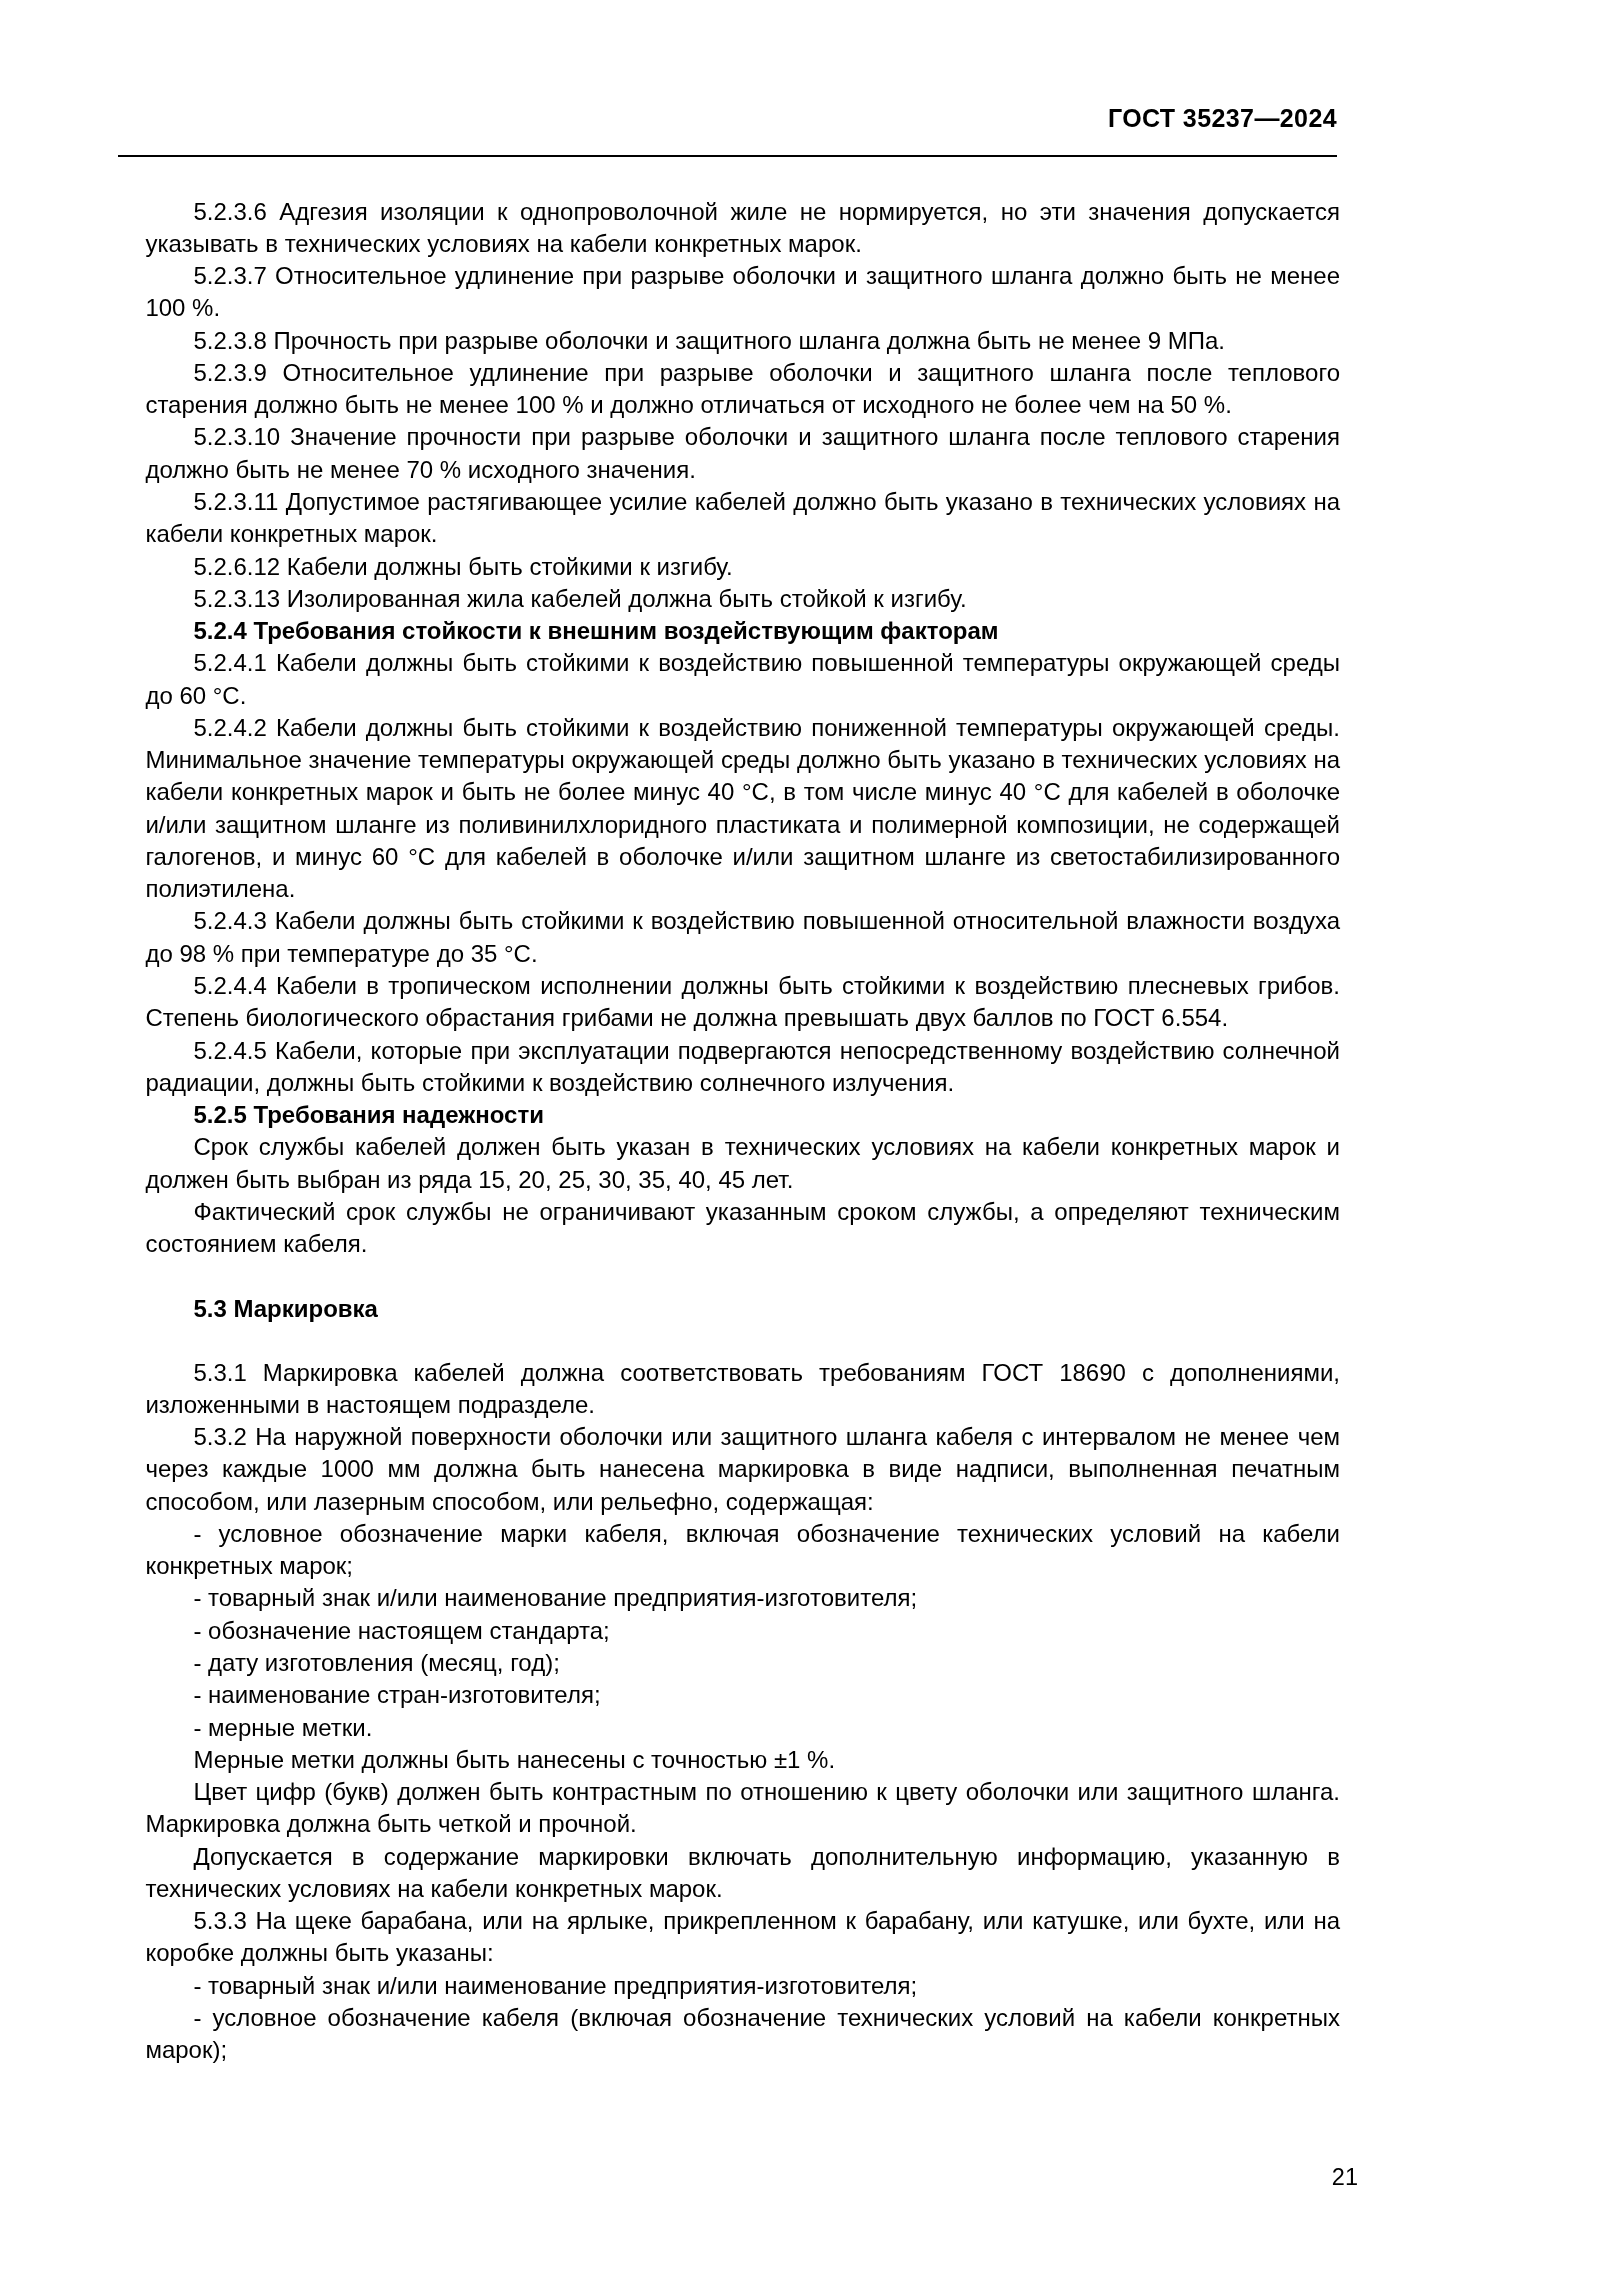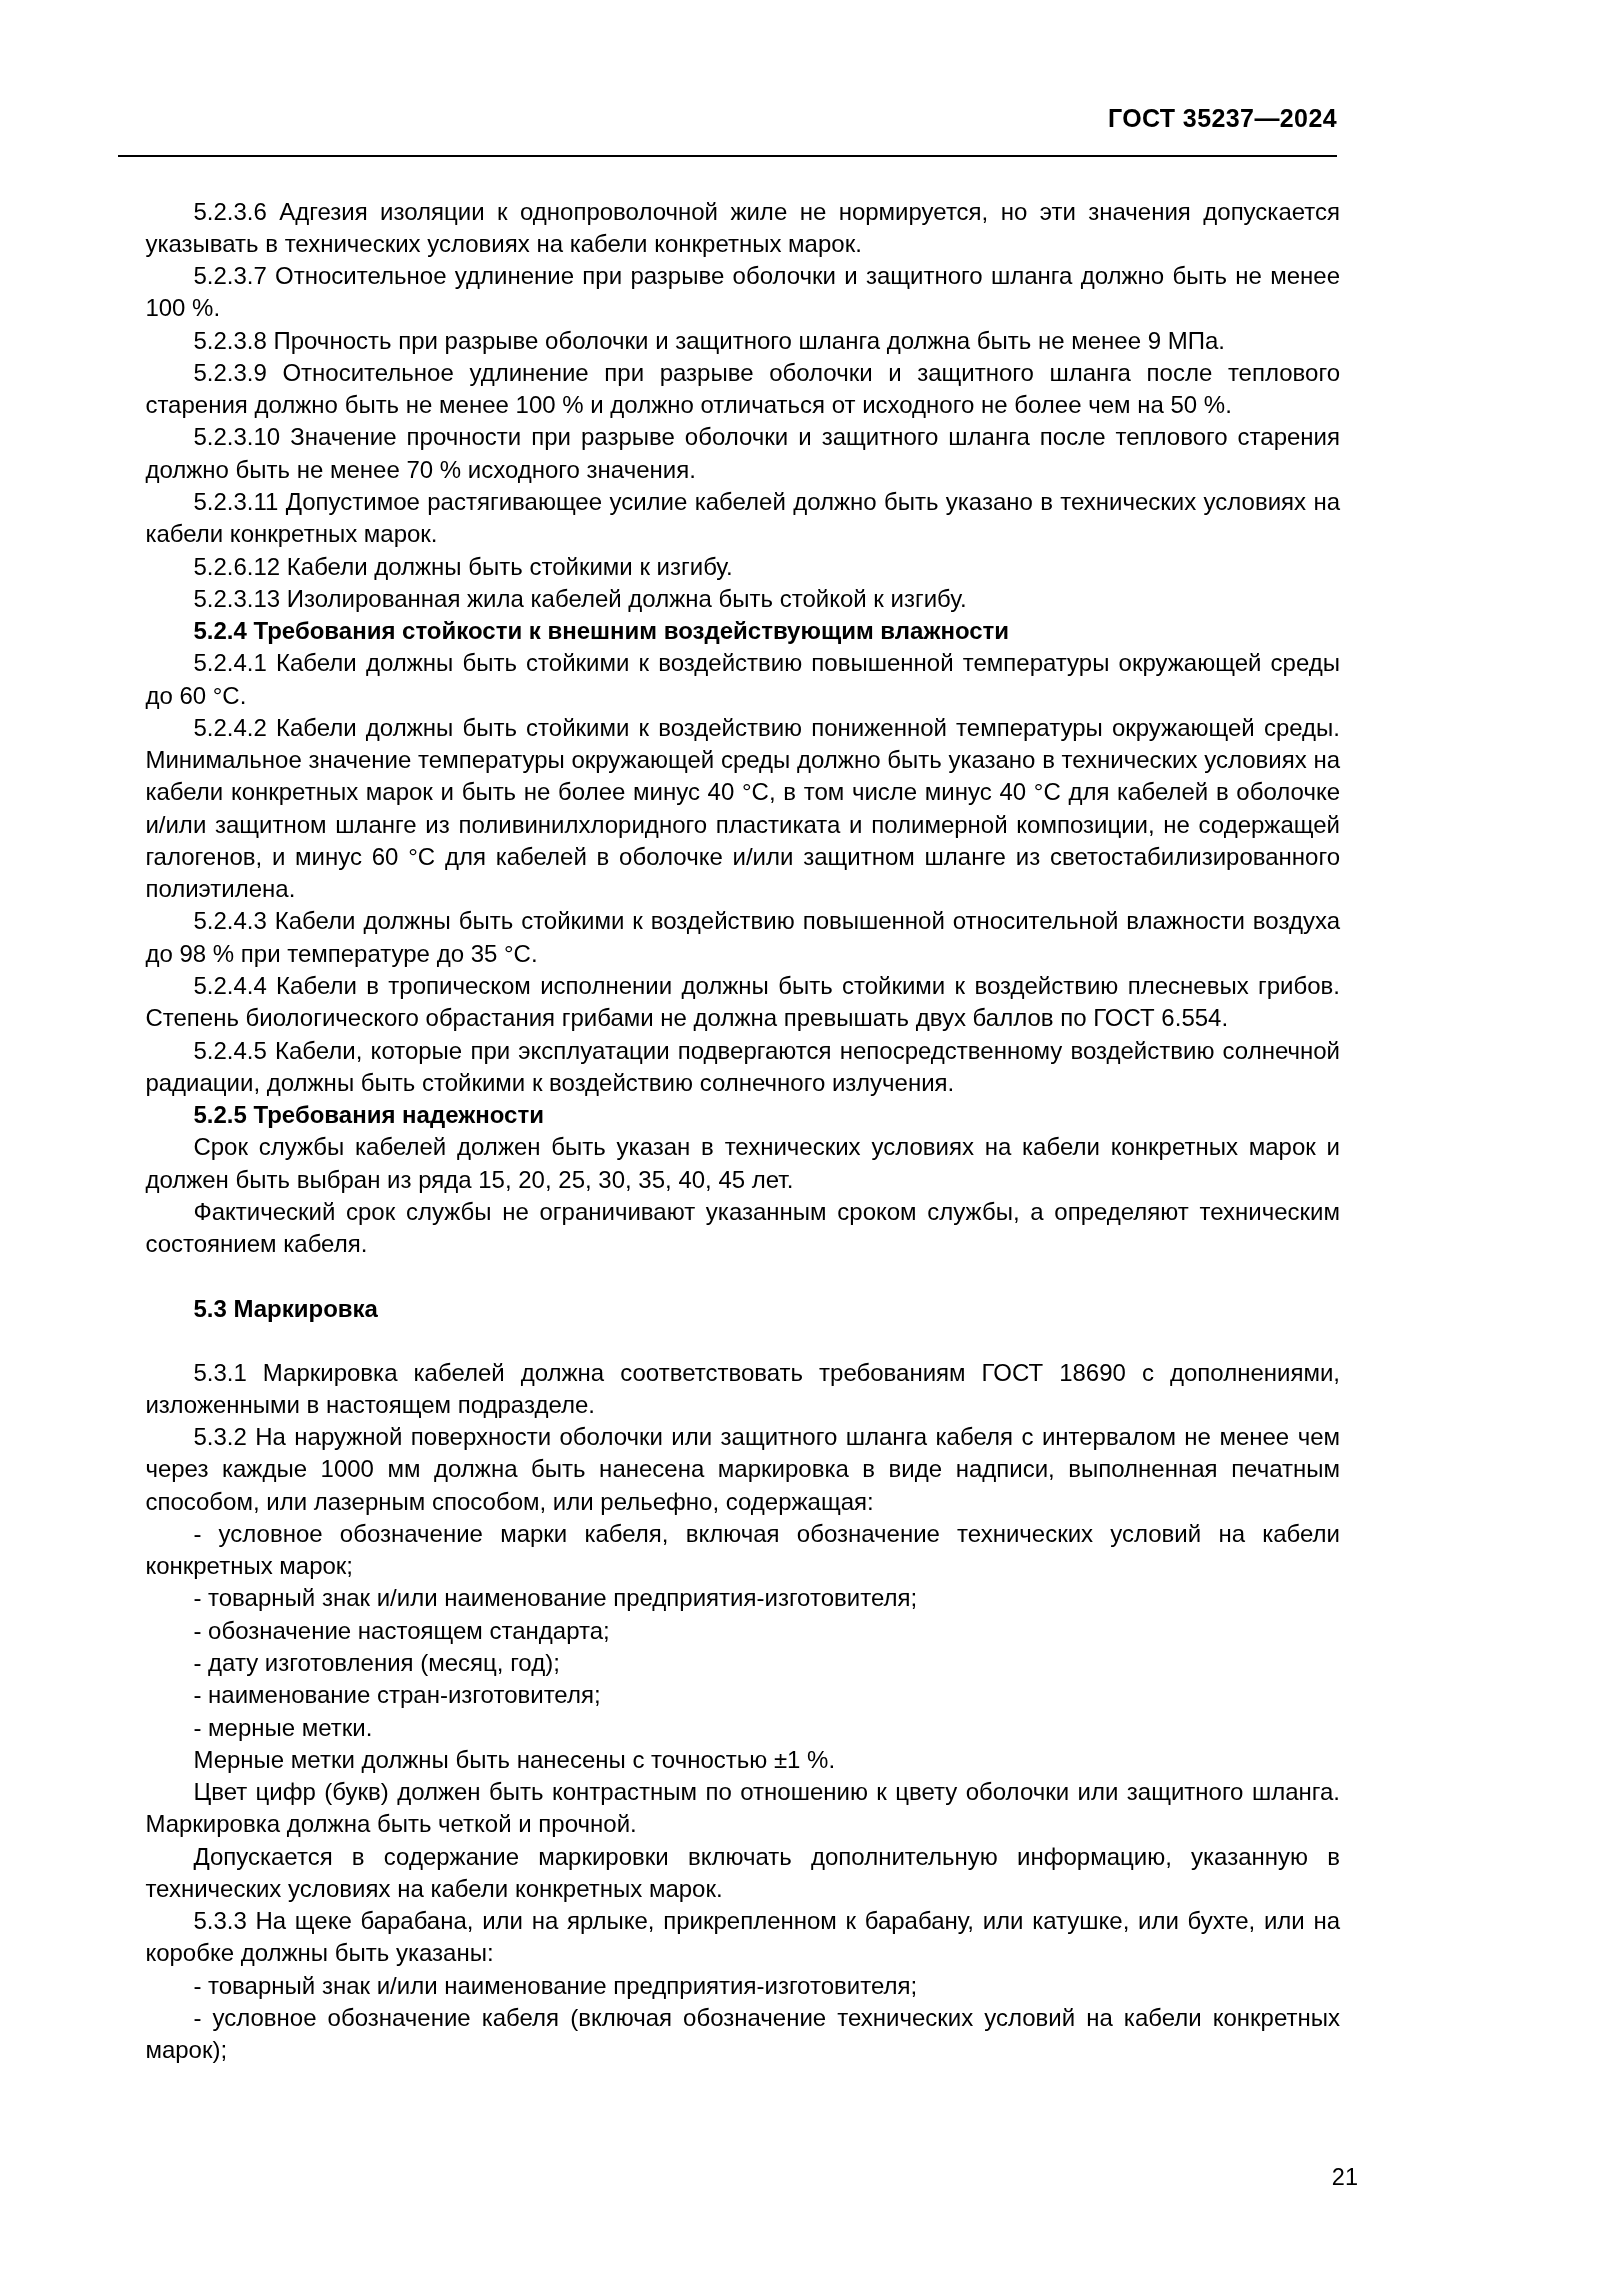--- a/index.html
+++ b/index.html
@@ -78,21 +78,21 @@
 
     <p>5.2.3.6 Адгезия изоляции к однопроволочной жиле не нормируется, но эти значения допускается указывать в технических условиях на кабели конкретных марок.</p>
     <p>5.2.3.7 Относительное удлинение при разрыве оболочки и защитного шланга должно быть не менее 100 %.</p>
     <p>5.2.3.8 Прочность при разрыве оболочки и защитного шланга должна быть не менее 9 МПа.</p>
     <p>5.2.3.9 Относительное удлинение при разрыве оболочки и защитного шланга после теплового старения должно быть не менее 100 % и должно отличаться от исходного не более чем на 50 %.</p>
     <p>5.2.3.10 Значение прочности при разрыве оболочки и защитного шланга после теплового старения должно быть не менее 70 % исходного значения.</p>
     <p>5.2.3.11 Допустимое растягивающее усилие кабелей должно быть указано в технических условиях на кабели конкретных марок.</p>
     <p>5.2.6.12 Кабели должны быть стойкими к изгибу.</p>
     <p>5.2.3.13 Изолированная жила кабелей должна быть стойкой к изгибу.</p>
 
-    <p class="heading-sub">5.2.4 Требования стойкости к внешним воздействующим влажности</p>
+    <p class="heading-sub">5.2.4 Требования стойкости к внешним воздействующим факторам</p>
 
     <p>5.2.4.1 Кабели должны быть стойкими к воздействию повышенной температуры окружающей среды до 60 °С.</p>
     <p>5.2.4.2 Кабели должны быть стойкими к воздействию пониженной температуры окружающей среды. Минимальное значение температуры окружающей среды должно быть указано в технических условиях на кабели конкретных марок и быть не более минус 40 °С, в том числе минус 40 °С для кабелей в оболочке и/или защитном шланге из поливинилхлоридного пластиката и полимерной композиции, не содержащей галогенов, и минус 60 °С для кабелей в оболочке и/или защитном шланге из светостабилизированного полиэтилена.</p>
     <p>5.2.4.3 Кабели должны быть стойкими к воздействию повышенной относительной влажности воздуха до 98 % при температуре до 35 °С.</p>
     <p>5.2.4.4 Кабели в тропическом исполнении должны быть стойкими к воздействию плесневых грибов. Степень биологического обрастания грибами не должна превышать двух баллов по ГОСТ 6.554.</p>
     <p>5.2.4.5 Кабели, которые при эксплуатации подвергаются непосредственному воздействию солнечной радиации, должны быть стойкими к воздействию солнечного излучения.</p>
 
     <p class="heading-sub">5.2.5 Требования надежности</p>
 
     <p>Срок службы кабелей должен быть указан в технических условиях на кабели конкретных марок и должен быть выбран из ряда 15, 20, 25, 30, 35, 40, 45 лет.</p>

